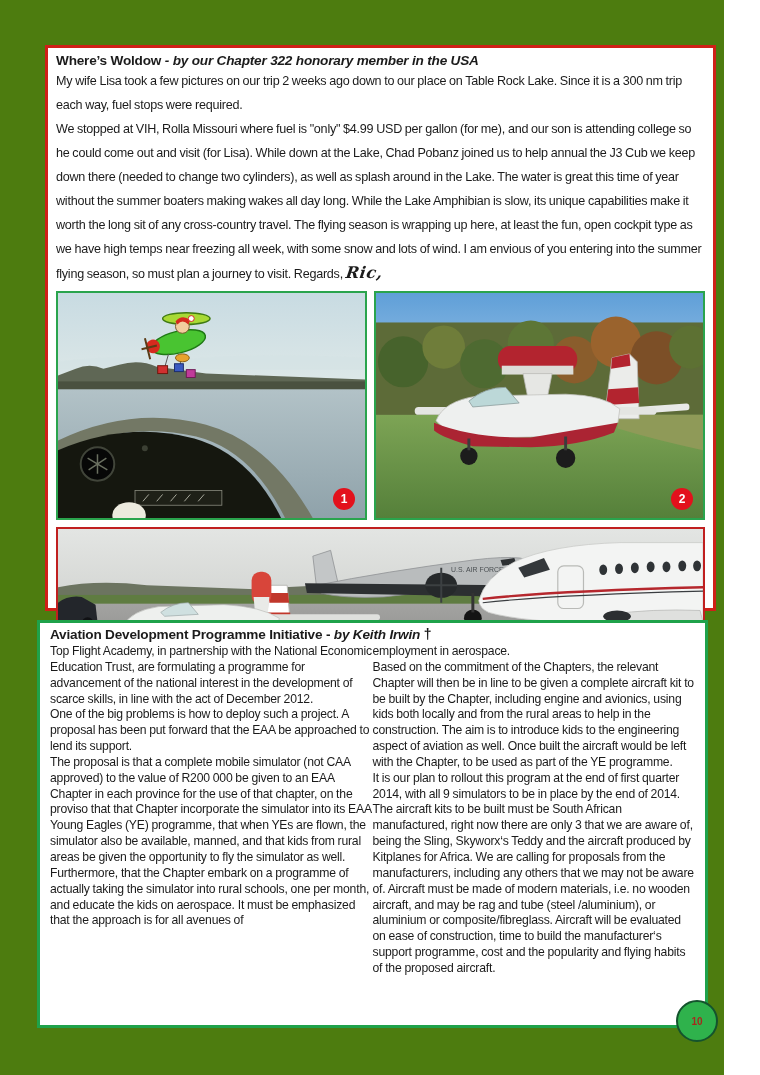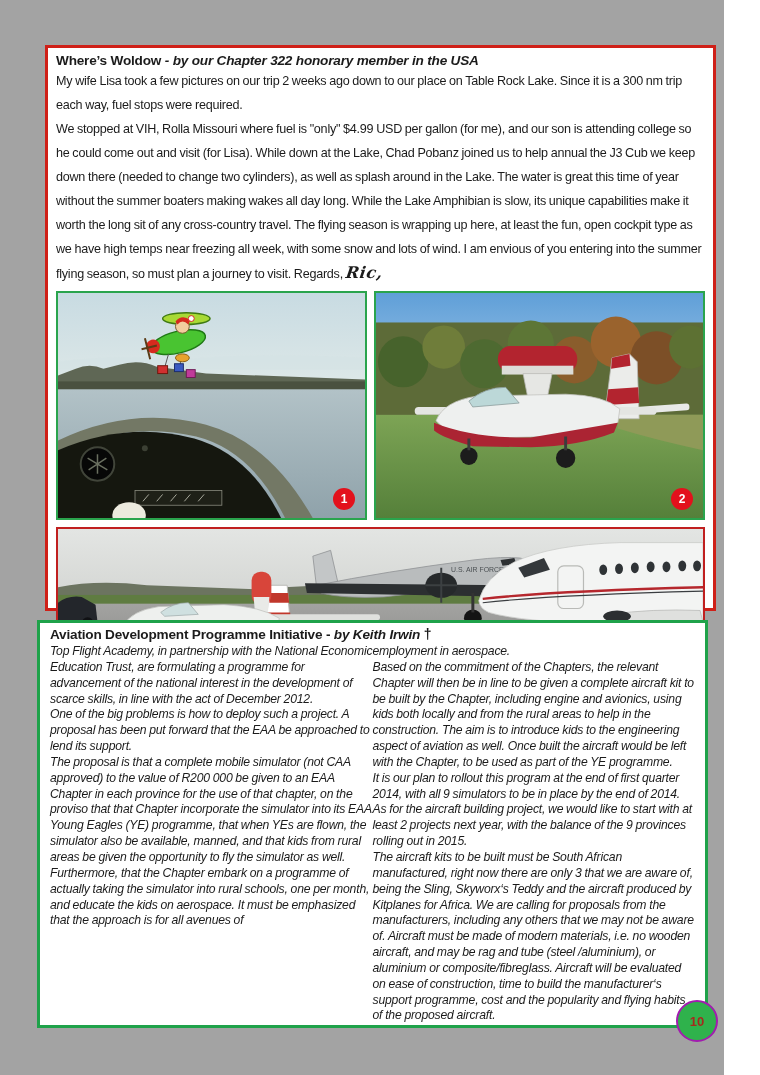--- a/index.html
+++ b/index.html
@@ -1,18 +1,18 @@
 <!DOCTYPE html>
 <html><head>
 <meta charset="utf-8">
 <style>
   * { margin:0; padding:0; box-sizing:border-box; }
   html,body { background:#ffffff; }
   body { font-family:"Liberation Sans","DejaVu Sans",sans-serif; color:#1b1b1b; }
-  .page { position:relative; width:724px; height:1075px; background:#a3a3a3; overflow:hidden; }
+  .page { position:relative; width:724px; height:1075px; background:#4d7c0f; overflow:hidden; }
 
   
   .box-red {
     position:absolute; left:45px; top:45px; width:671px; height:566px;
     border:3px solid #cf2018; background:#fff; padding:4px 8px 0 8px;
   }
   .art-title-line { font-size:13.6px; line-height:17px; letter-spacing:-0.2px; }
   .art-title { font-weight:bold; }
   .art-byline { font-style:italic; font-weight:600; }
   .body-text { font-size:12.6px; line-height:24px; letter-spacing:-0.25px; word-spacing:-0.4px; }
@@ -45,28 +45,28 @@
     display:flex; justify-content:space-between; margin-top:12px; padding:0 3px 15px 1px;
     font-size:17px; letter-spacing:-0.2px;
   }
 
   
   .box-green {
     position:absolute; left:37px; top:620px; width:671px; height:408px;
     border:3px solid #1fa24a; background:#fff; padding:3px 10px 0 10px;
   }
   .dagger { font-weight:bold; font-style:normal; font-size:14px; }
-  .cols { display:flex; margin-top:1px;font-style:italic; }
+  .cols { display:flex; margin-top:1px; }
   .col { width:50%; }
   .col p { font-size:12.2px; line-height:15.85px; letter-spacing:-0.2px; word-spacing:-0.3px; margin:0; }
 
   
   .page-badge {
     position:absolute; left:676px; top:1000px; width:42px; height:42px; border-radius:50%;
-    background:#2fb24c; border:2px solid #a21caf; color:#a52a1d; font-weight:bold; font-size:13px;
+    background:#2fb24c; border:2px solid #14532d; color:#a52a1d; font-weight:bold; font-size:10px;
     display:flex; align-items:center; justify-content:center; z-index:5;
   }
 </style>
 </head>
 <body>
 
 <div class="page">
 
   <div class="box-red">
     <div class="art-title-line">
@@ -263,20 +263,19 @@
     <div class="cols">
       <div class="col">
         <p>Top Flight Academy, in partnership with the National Economic Education Trust, are formulating a programme for advancement of the national interest in the development of scarce skills, in line with the act of December 2012.</p>
         <p>One of the big problems is how to deploy such a project. A proposal has been put forward that the EAA be approached to lend its support.</p>
         <p>The proposal is that a complete mobile simulator (not CAA approved) to the value of R200 000 be given to an EAA Chapter in each province for the use of that chapter, on the proviso that that Chapter incorporate the simulator into its EAA Young Eagles (YE) programme, that when YEs are flown, the simulator also be available, manned, and that kids from rural areas be given the opportunity to fly the simulator as well. Furthermore, that the Chapter embark on a programme of actually taking the simulator into rural schools, one per month, and educate the kids on aerospace. It must be emphasized that the approach is for all avenues of</p>
       </div>
       <div class="col">
         <p>employment in aerospace.</p>
         <p>Based on the commitment of the Chapters, the relevant Chapter will then be in line to be given a complete aircraft kit to be built by the Chapter, including engine and avionics, using kids both locally and from the rural areas to help in the construction. The aim is to introduce kids to the engineering aspect of aviation as well. Once built the aircraft would be left with the Chapter, to be used as part of the YE programme.</p>
         <p>It is our plan to rollout this program at the end of first quarter 2014, with all 9 simulators to be in place by the end of 2014.</p>
-        <p>As for the aircraft building project, we would like to start with at least 2 projects next year, with the balance of the 9 provinces rolling out in 2015.</p>
         <p>The aircraft kits to be built must be South African manufactured, right now there are only 3 that we are aware of, being the Sling, Skyworx‘s Teddy and the aircraft produced by Kitplanes for Africa. We are calling for proposals from the manufacturers, including any others that we may not be aware of. Aircraft must be made of modern materials, i.e. no wooden aircraft, and may be rag and tube (steel /aluminium), or aluminium or composite/fibreglass. Aircraft will be evaluated on ease of construction, time to build the manufacturer‘s support programme, cost and the popularity and flying habits of the proposed aircraft.</p>
       </div>
     </div>
   </div>
 
   <div class="page-badge">10</div>
 </div>
 
 </body></html>

